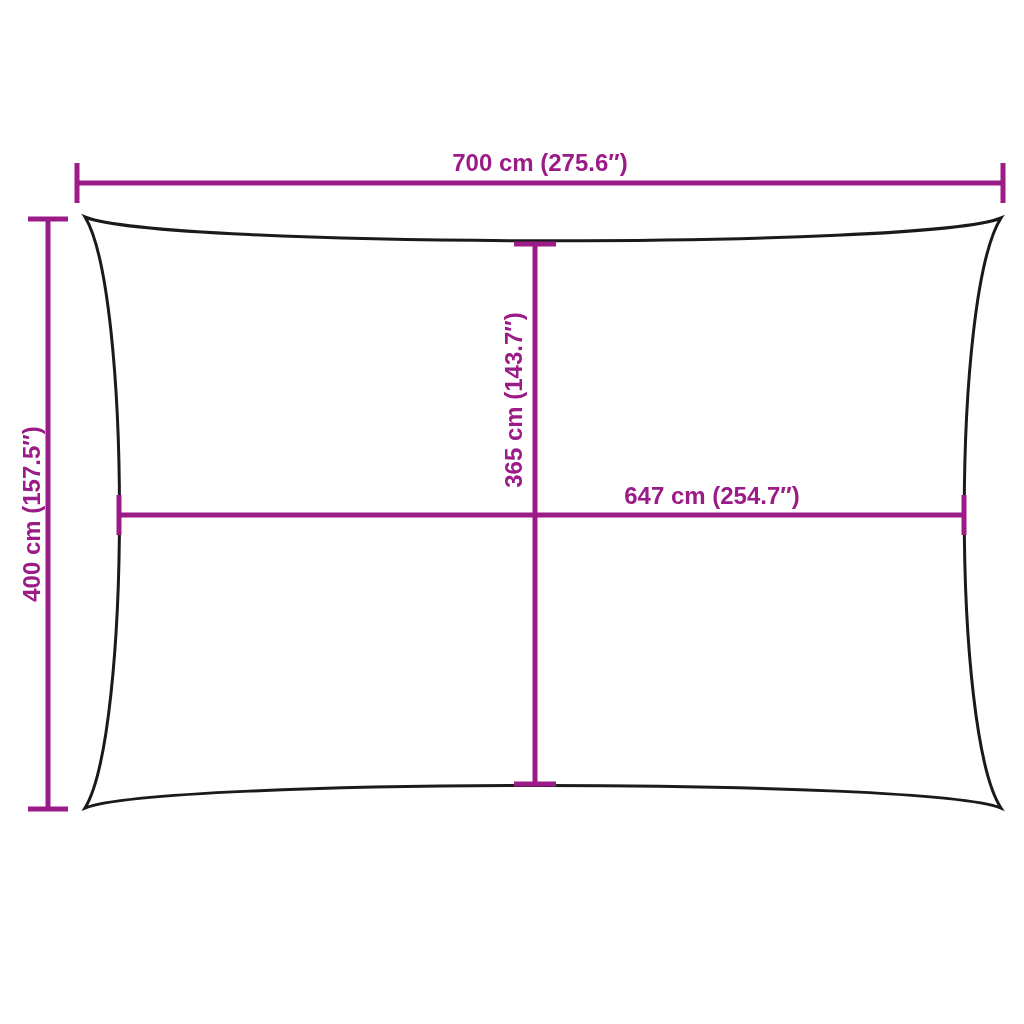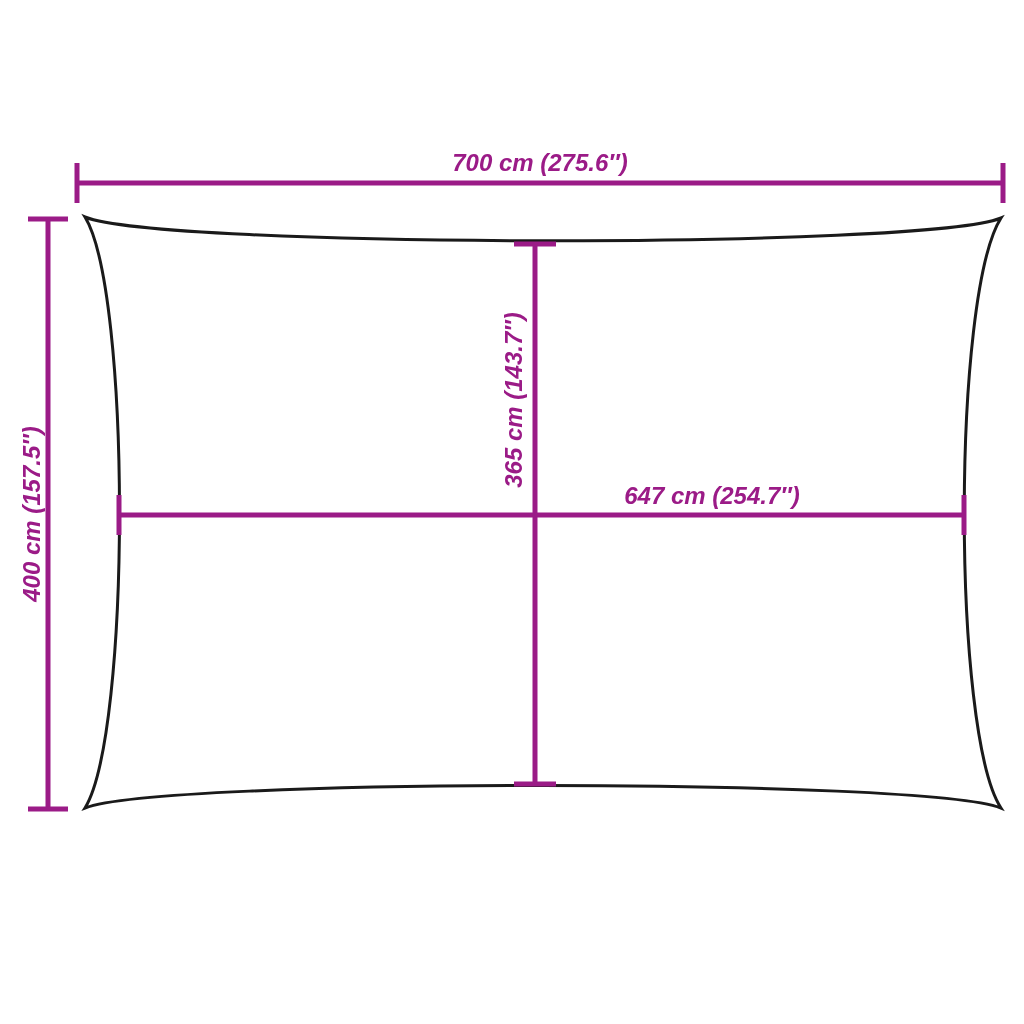--- a/index.html
+++ b/index.html
@@ -11,21 +11,20 @@
     height: 1024px;
     background: #ffffff;
     font-family: "Liberation Sans", sans-serif;
   }
   .stage {
     position: relative;
     width: 1024px;
     height: 1024px;
     background: #ffffff;
     overflow: hidden;
-    font-style: italic;
   }
   svg { display: block; }
   .sail {
     fill: #ffffff;
     stroke-width: 3;
     stroke-linejoin: miter;
   }
   .dim-group {
     fill: none;
     stroke-width: 5;

